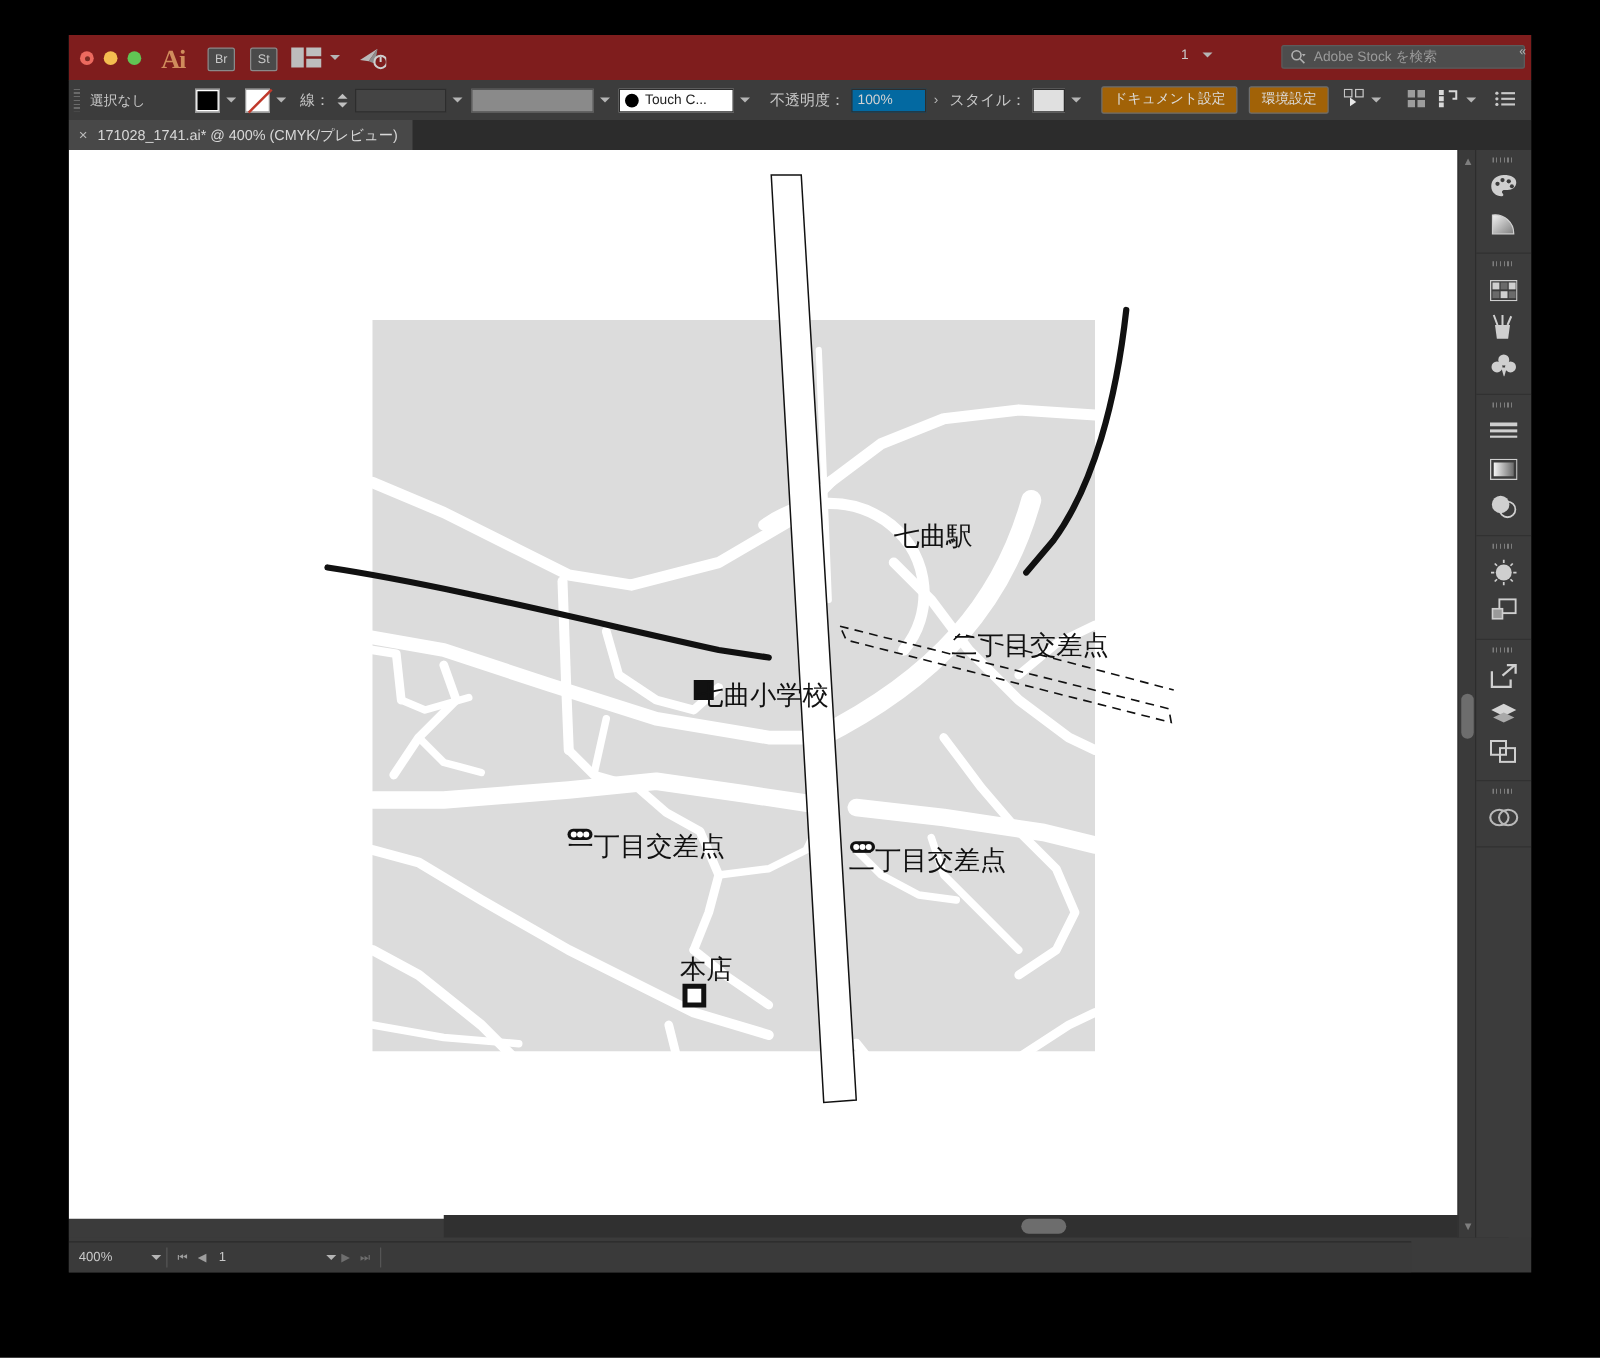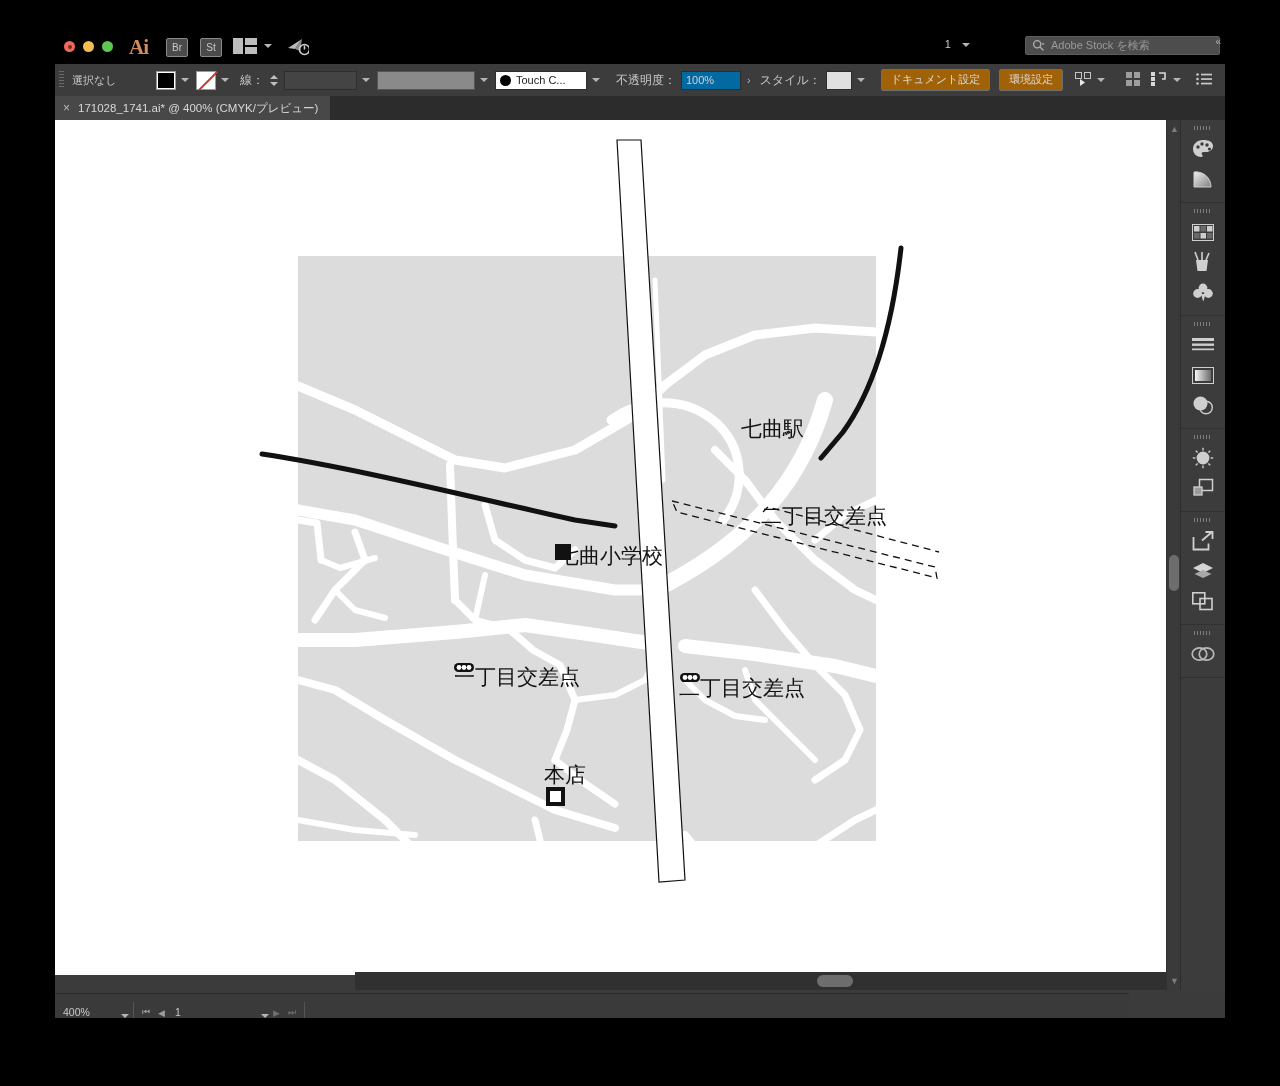--- a/index.html
+++ b/index.html
@@ -10,21 +10,21 @@
     -webkit-font-smoothing:antialiased;
   }
   #app{
     position:absolute;left:55px;top:28px;width:1170px;height:990px;
     background:#3b3b3b;overflow:hidden;
   }
 
   
   .titlebar{
     position:absolute;left:0;top:0;width:1170px;height:36px;
-    background:#000000;border-bottom:1px solid #2e2e2e;
+    background:#7f1d1d;border-bottom:1px solid #2e2e2e;
   }
   .traffic{position:absolute;top:13px;display:flex;gap:8px;left:9px;}
   .dot{width:11px;height:11px;border-radius:50%;position:relative;}
   .dot.red{background:#ec6a5f;}
   .dot.yellow{background:#f4bd50;}
   .dot.green{background:#61c554;}
   .dot.red::after{content:"";position:absolute;left:3.5px;top:3.5px;width:4px;height:4px;border-radius:50%;background:#7c2b23;}
   .ai-logo{
     position:absolute;left:74px;top:7px;font-size:21px;font-weight:bold;
     color:#d08c5c;font-family:"Liberation Serif",serif;letter-spacing:-1px;
@@ -131,21 +131,21 @@
   .vscroll .thumb{position:absolute;left:2px;top:435px;width:10px;height:36px;border-radius:5px;background:#6d6d6d;}
   .vscroll .ar{position:absolute;left:3px;color:#7e7e7e;font-size:9px;}
   .hscroll{
     position:absolute;left:300px;bottom:0;right:18px;height:18px;background:#303030;
   }
   .hscroll .thumb{position:absolute;top:3px;left:462px;width:36px;height:12px;border-radius:6px;background:#6d6d6d;}
 
   
   .statusbar{
     position:absolute;left:0;bottom:0;width:1074px;height:24px;background:#3a3a3a;
-    border-top:1px solid #2b2b2b;display:flex;align-items:flex-end;color:#c8c8c8;font-size:10.5px;
+    border-top:1px solid #2b2b2b;display:flex;align-items:center;color:#c8c8c8;font-size:10.5px;
   }
   .st-zoom{width:58px;padding-left:8px;}
   .st-sep{width:1px;height:16px;background:#555;margin:0 4px;}
   .navbtn{color:#9e9e9e;font-size:9px;margin:0 4px;}
   .navbtn.dim{color:#6e6e6e;}
   .st-page{width:86px;padding-left:6px;}
   .st-sel{flex:1;text-align:center;}
 
   
   .dock{
@@ -371,21 +371,21 @@
           <circle cx="15" cy="4.5" r="2.4" fill="#fff"></circle>
         </g>
         <g transform="translate(625,553)">
           <rect x="0" y="0" width="20" height="9" rx="4.5" fill="#111"></rect>
           <circle cx="5" cy="4.5" r="2.4" fill="#fff"></circle>
           <circle cx="10" cy="4.5" r="2.4" fill="#fff"></circle>
           <circle cx="15" cy="4.5" r="2.4" fill="#fff"></circle>
         </g>
       </svg>
 
-      <div class="maplabel" style="left:686px;top:295px;font-size:21px;">七曲駅</div>
+      <div class="maplabel" style="left:660px;top:295px;font-size:21px;">七曲駅</div>
       <div class="maplabel" style="left:706px;top:382px;font-size:21px;">二丁目交差点</div>
       <div class="maplabel" style="left:503px;top:422px;font-size:21px;">七曲小学校</div>
       <div class="maplabel" style="left:399px;top:543px;font-size:21px;">一丁目交差点</div>
       <div class="maplabel" style="left:624px;top:554px;font-size:21px;">二丁目交差点</div>
       <div class="maplabel" style="left:489px;top:641px;font-size:21px;">本店</div>
     </div>
 
     <div class="hscroll">
       <div class="thumb"></div>
     </div>

